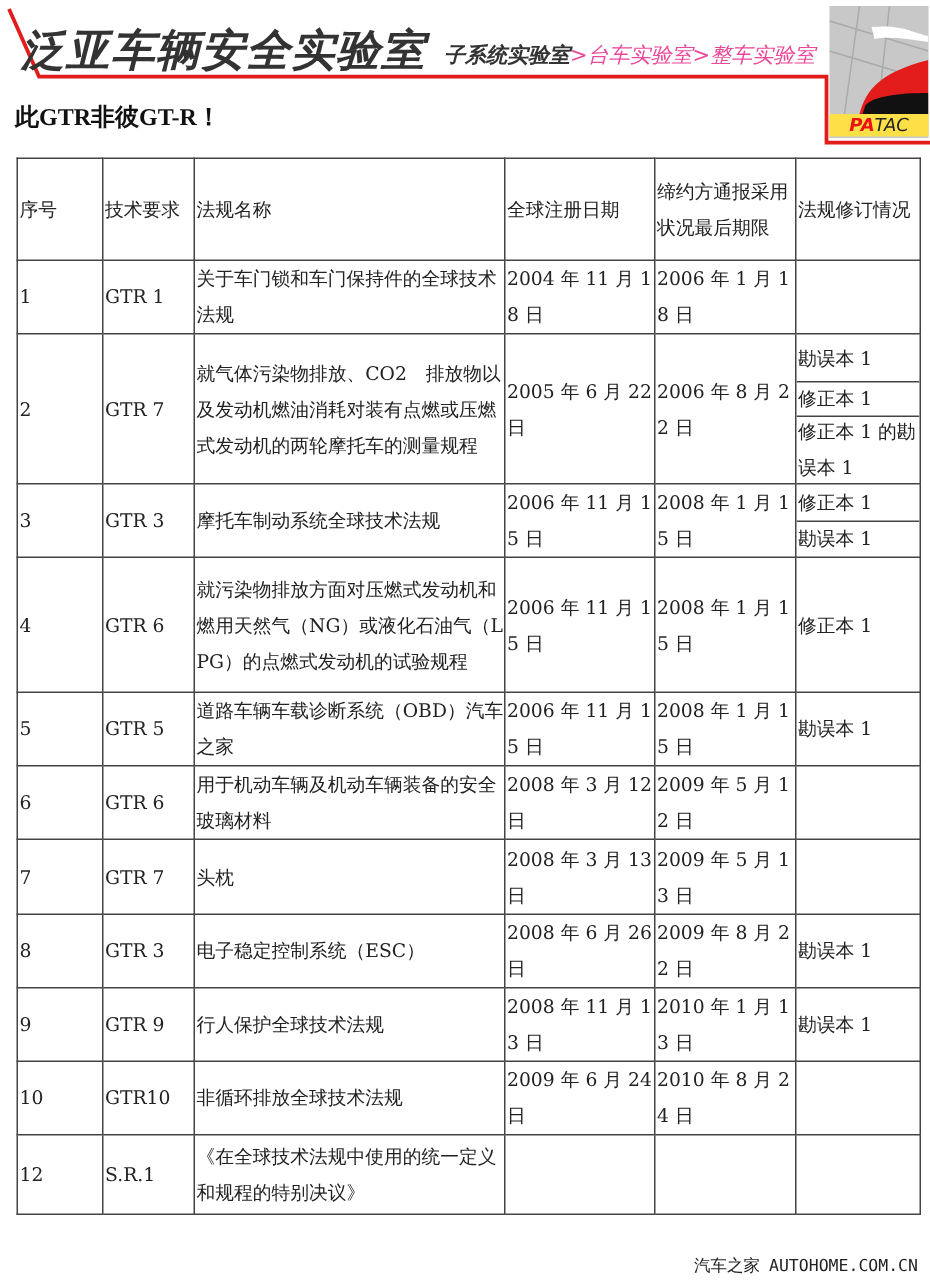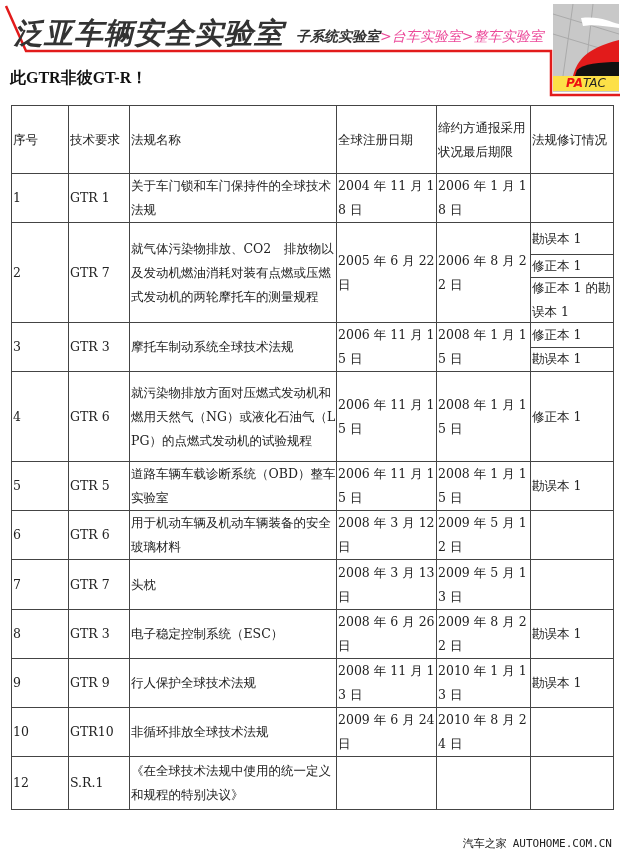--- a/index.html
+++ b/index.html
@@ -101,21 +101,21 @@
         <td>4</td>
         <td>GTR 6</td>
         <td>就污染物排放方面对压燃式发动机和燃用天然气（NG）或液化石油气（LPG）的点燃式发动机的试验规程</td>
         <td>2006 年 11 月 15 日</td>
         <td>2008 年 1 月 15 日</td>
         <td>修正本 1</td>
       </tr>
       <tr style="height: 46px;">
         <td>5</td>
         <td>GTR 5</td>
-        <td>道路车辆车载诊断系统（OBD）整车实验室</td>
+        <td>道路车辆车载诊断系统（OBD）汽车之家</td>
         <td>2006 年 11 月 15 日</td>
         <td>2008 年 1 月 15 日</td>
         <td>勘误本 1</td>
       </tr>
       <tr style="height: 45px;">
         <td>6</td>
         <td>GTR 6</td>
         <td>用于机动车辆及机动车辆装备的安全玻璃材料</td>
         <td>2008 年 3 月 12 日</td>
         <td>2009 年 5 月 12 日</td>

